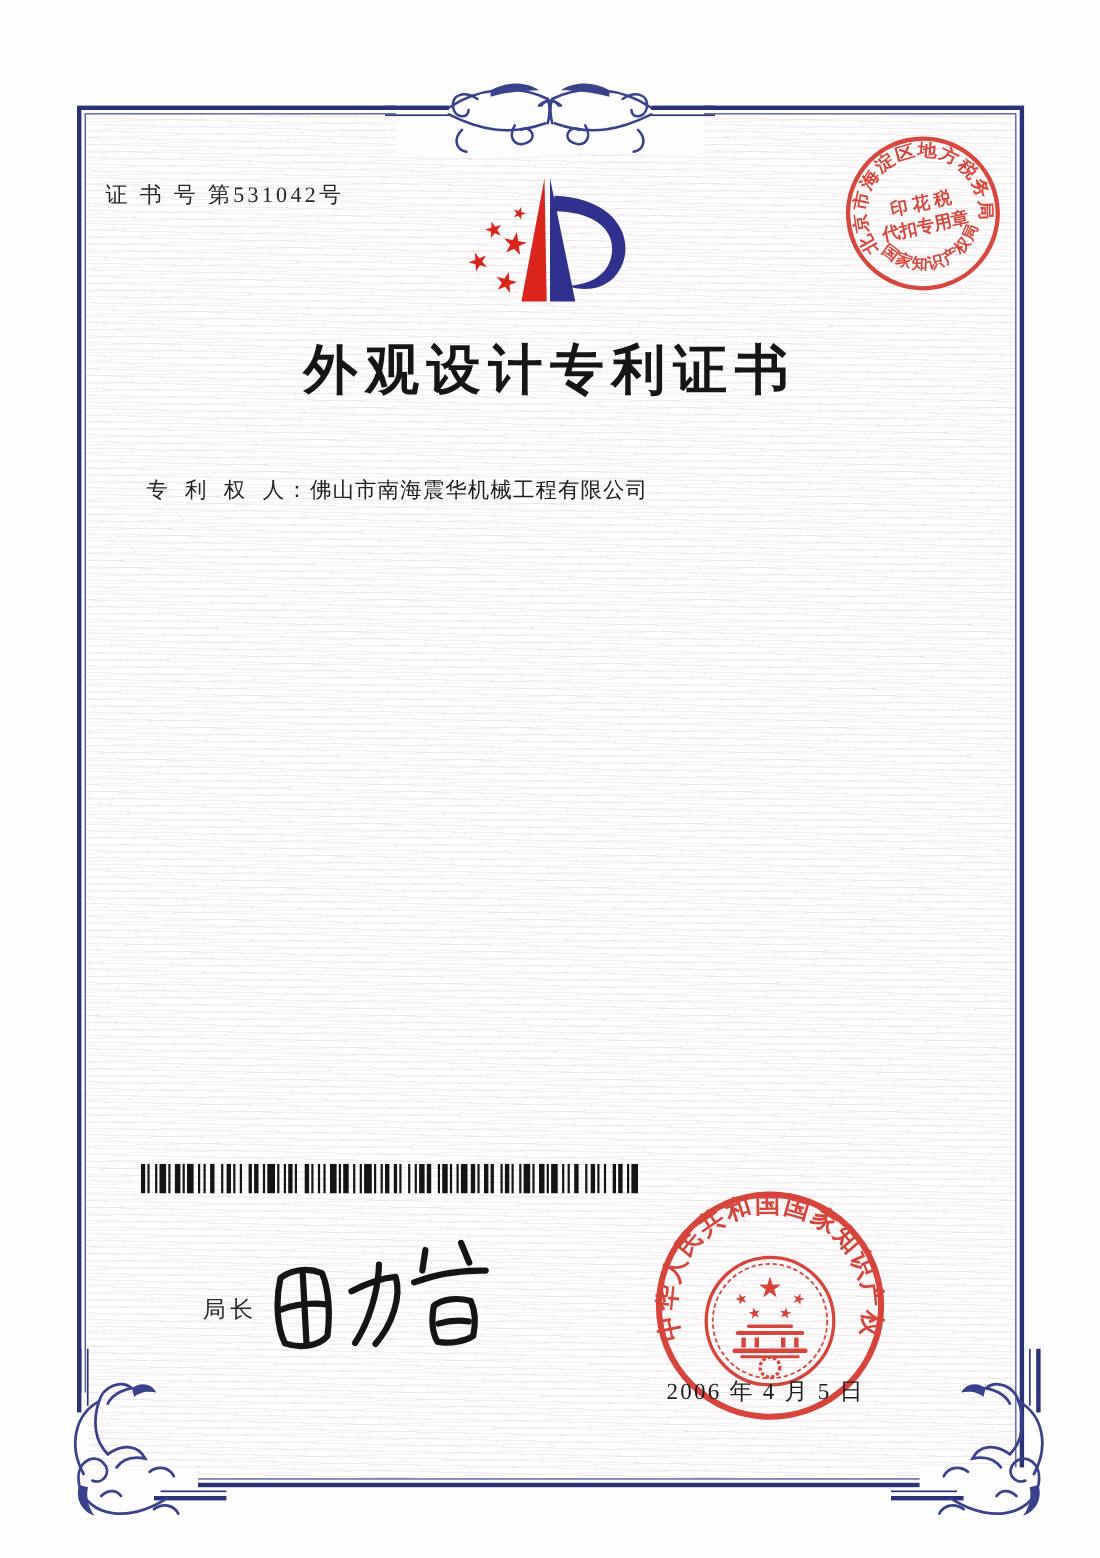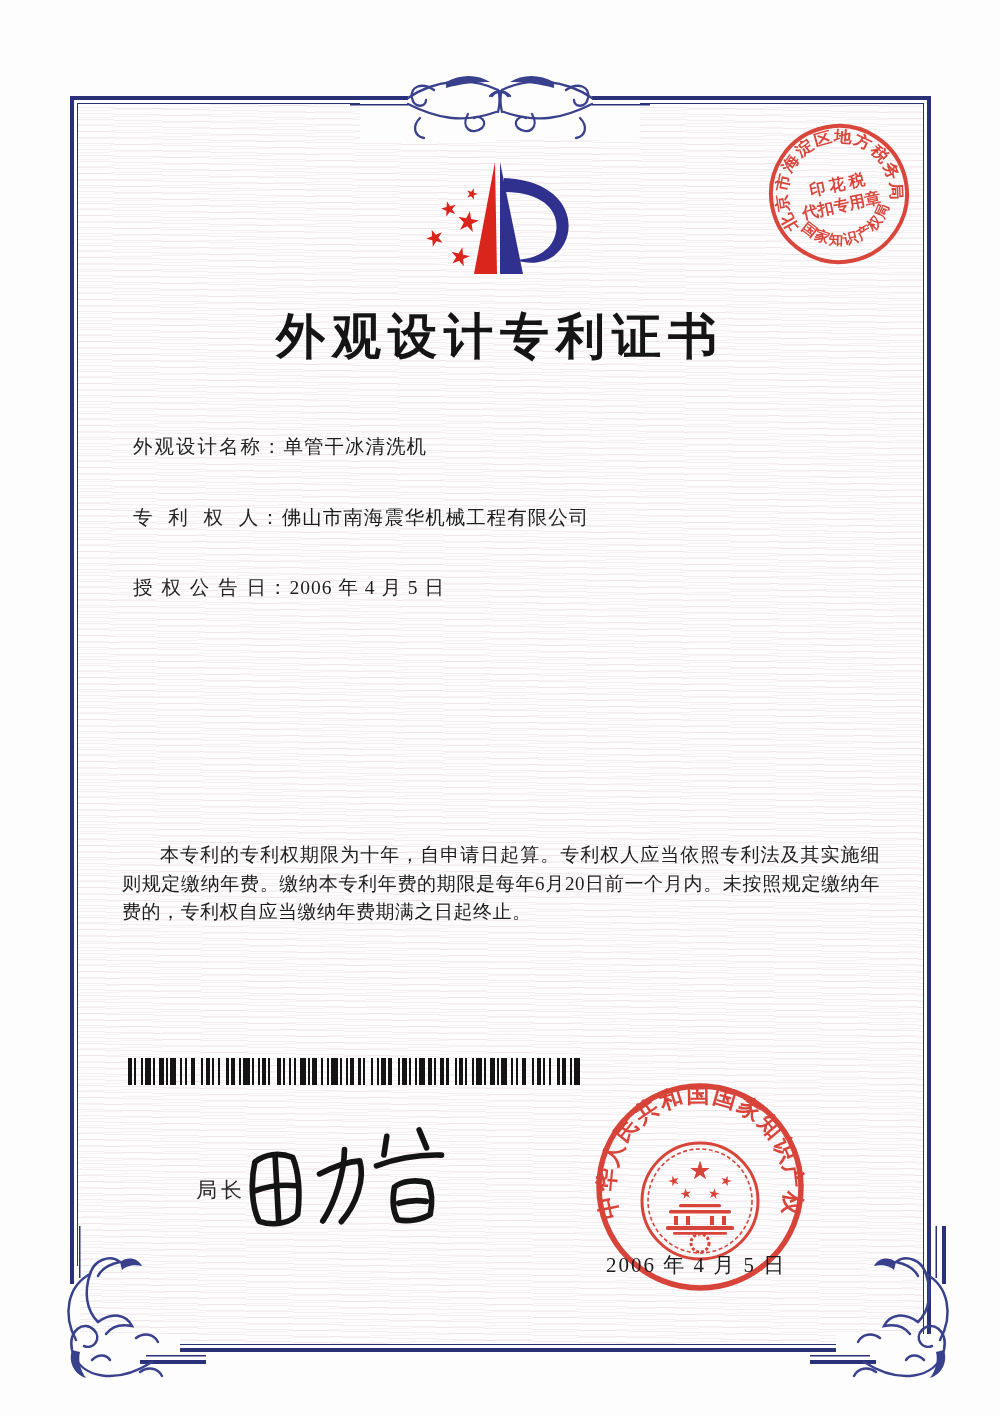--- a/index.html
+++ b/index.html
@@ -35,21 +35,21 @@
   .fields{position:absolute;left:133px;top:436px;z-index:2;}
   .field-row{height:22px;line-height:22px;margin-bottom:48.5px;font-size:19.5px;white-space:pre;}
   .field-label{letter-spacing:2px;color:#242424;}
   .field-value{color:#1d1d1d;letter-spacing:1px;}
   .paras{position:absolute;left:122px;top:841px;width:758px;z-index:2;}
   .paras p{margin:0;font-size:19px;line-height:28.5px;text-align:justify;text-indent:2em;
     color:#1e1e1e;letter-spacing:0.5px;}
   .barcode{position:absolute;left:128px;top:1058px;width:452px;height:27px;
     display:flex;overflow:hidden;z-index:2;}
   .barcode span{height:100%;flex:0 0 auto;}
-  .director{position:absolute;left:196px;top:1176px;font-size:21px;letter-spacing:4px;color:#2a2a2a;z-index:2;}
+  .director{position:absolute;left:184px;top:1176px;font-size:21px;letter-spacing:4px;color:#2a2a2a;z-index:2;}
   .signature{position:absolute;left:240px;top:1122px;z-index:2;}
   .sig-text{position:absolute;width:1px;height:1px;overflow:hidden;opacity:0;}
   .seal{position:absolute;left:590px;top:1077px;z-index:4;opacity:0.93;}
   .issue-date{position:absolute;left:606px;top:1251px;font-size:21px;letter-spacing:2px;
     color:#1c1c1c;z-index:5;white-space:pre;}
   .footer{position:absolute;left:0;width:1000px;top:1303px;text-align:center;
     font-size:17px;letter-spacing:2px;color:#2a2a2a;z-index:2;}
   .tax-stamp{position:absolute;left:764px;top:119px;z-index:6;opacity:0.92;transform:rotate(-12deg);}
   .seal text,.tax-stamp text{font-family:"Liberation Serif","DejaVu Serif",serif;font-weight:bold;}
 </style>
@@ -117,20 +117,21 @@
       <path d="M70,48 C74,34 90,28 100,36 C90,38 82,42 78,50"></path>
       <path d="M78,96 C92,86 106,88 112,100 C102,98 92,100 86,108"></path>
       <path d="M52,124 C48,136 54,148 66,152 C60,144 58,134 60,126 Z" fill="#39418d" stroke="none"></path>
       <path d="M100,36 C108,30 118,32 122,40 C114,38 106,40 102,44 Z" fill="#39418d" stroke="none"></path>
       <path d="M116,112 C124,106 134,108 138,116"></path>
       <path d="M72,134 C78,128 86,128 90,134"></path>
       <path d="M120,146 C128,140 138,142 142,150"></path>
     </g>
   </svg>
 
+  <div class="cert-no">证 书 号 第531042号</div>
 
   <svg class="logo" width="175" height="130" viewBox="0 0 175 130" xmlns="http://www.w3.org/2000/svg">
     <defs>
       <path id="star" d="M0,-1 L-0.2246,-0.309 L-0.951,-0.309 L-0.3633,0.118 L-0.5878,0.809 L0,0.382 L0.5878,0.809 L0.3633,0.118 L0.951,-0.309 L0.2246,-0.309 Z"></path>
     </defs>
     <polygon points="79,6 81,118 58,118" fill="#d9251c"></polygon>
     <polygon points="84,6 84,118 107,118" fill="#30308e"></polygon>
     <path d="M88,22 C145,24 162,62 148,88 C138,107 116,110 100,104
              C118,103 134,96 139,80 C146,56 128,36 87,36 Z" fill="#30308e"></path>
     <g fill="#d9251c">
@@ -138,27 +139,24 @@
       <use href="#star" transform="translate(33,53) scale(8) rotate(-15)"></use>
       <use href="#star" transform="translate(52,66) scale(11) rotate(10)"></use>
       <use href="#star" transform="translate(19,82) scale(9) rotate(-22)"></use>
       <use href="#star" transform="translate(44,101) scale(10) rotate(14)"></use>
     </g>
   </svg>
 
   <div class="title">外观设计专利证书</div>
 
   <div class="fields">
-    <div class="field-row"><span class="field-label">外观设计名称：</span><span class="field-value">单管干冰清洗机</span></div>
     <div class="field-row"><span class="field-label">专  利  权  人：</span><span class="field-value">佛山市南海震华机械工程有限公司</span></div>
-    <div class="field-row"><span class="field-label">授 权 公 告 日：</span><span class="field-value">2006 年 4 月 5 日</span></div>
   </div>
 
   <div class="paras">
-    <p>本专利的专利权期限为十年，自申请日起算。专利权人应当依照专利法及其实施细则规定缴纳年费。缴纳本专利年费的期限是每年6月20日前一个月内。未按照规定缴纳年费的，专利权自应当缴纳年费期满之日起终止。</p>
   </div>
 
   <div class="barcode" id="barcode">
       <span style="width: 4.2px; background: rgb(20, 20, 20);"></span>
       <span style="width: 2.1px; background: transparent;"></span>
       <span style="width: 2.1px; background: rgb(20, 20, 20);"></span>
       <span style="width: 4.2px; background: transparent;"></span>
       <span style="width: 2.1px; background: rgb(20, 20, 20);"></span>
       <span style="width: 2.1px; background: transparent;"></span>
       <span style="width: 6.3px; background: rgb(20, 20, 20);"></span>

